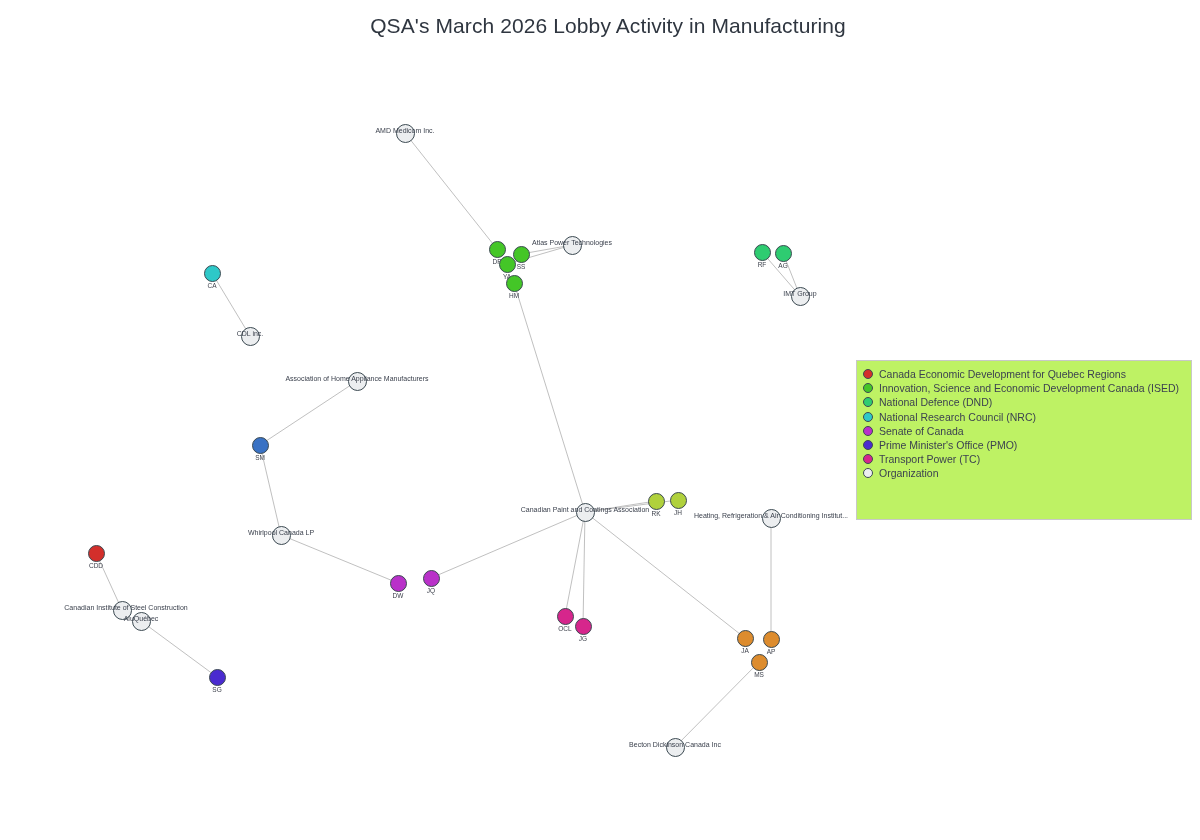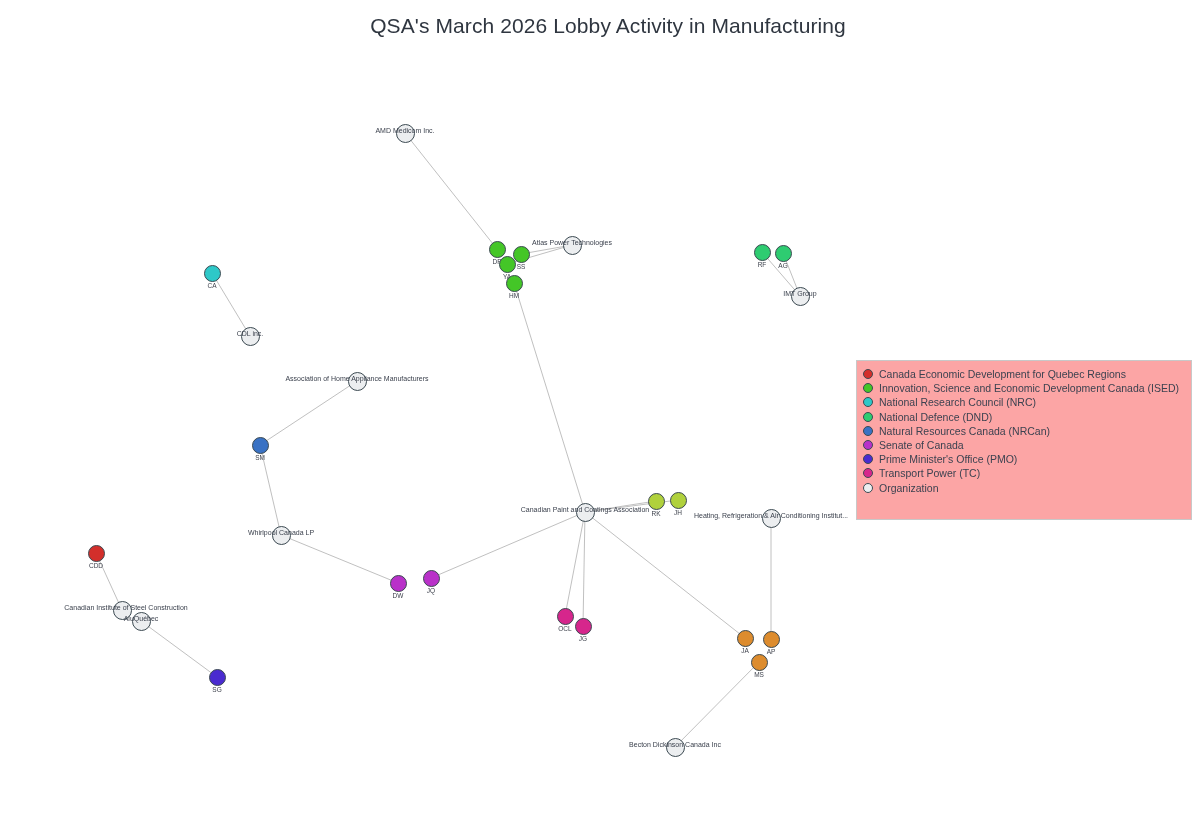--- a/index.html
+++ b/index.html
@@ -50,21 +50,21 @@
   .node-label.org {
     font-size: 7px;
     color: #3b414d;
   }
   #legend-box {
     position: absolute;
     left: 856px;
     top: 360px;
     width: 336px;
     height: 160px;
-    background: #fca5a5;
+    background: #bef264;
     border: 1px solid #c8c8c8;
     box-sizing: border-box;
     padding: 6px 8px 6px 6px;
   }
   .legend-row {
     display: flex;
     align-items: center;
     height: 14.2px;
   }
   .legend-swatch {
@@ -179,32 +179,28 @@
 <div id="legend-box">
     <div class="legend-row">
       <span class="legend-swatch" style="background: rgb(211, 47, 43);"></span>
       <span class="legend-label">Canada Economic Development for Quebec Regions</span>
     </div>
     <div class="legend-row">
       <span class="legend-swatch" style="background: rgb(68, 198, 39);"></span>
       <span class="legend-label">Innovation, Science and Economic Development Canada (ISED)</span>
     </div>
     <div class="legend-row">
+      <span class="legend-swatch" style="background: rgb(46, 204, 113);"></span>
+      <span class="legend-label">National Defence (DND)</span>
+    </div>
+    <div class="legend-row">
       <span class="legend-swatch" style="background: rgb(46, 200, 200);"></span>
       <span class="legend-label">National Research Council (NRC)</span>
     </div>
     <div class="legend-row">
-      <span class="legend-swatch" style="background: rgb(46, 204, 113);"></span>
-      <span class="legend-label">National Defence (DND)</span>
-    </div>
-    <div class="legend-row">
-      <span class="legend-swatch" style="background: rgb(58, 114, 196);"></span>
-      <span class="legend-label">Natural Resources Canada (NRCan)</span>
-    </div>
-    <div class="legend-row">
       <span class="legend-swatch" style="background: rgb(185, 49, 201);"></span>
       <span class="legend-label">Senate of Canada</span>
     </div>
     <div class="legend-row">
       <span class="legend-swatch" style="background: rgb(74, 43, 208);"></span>
       <span class="legend-label">Prime Minister's Office (PMO)</span>
     </div>
     <div class="legend-row">
       <span class="legend-swatch" style="background: rgb(214, 38, 140);"></span>
       <span class="legend-label">Transport Power (TC)</span>

